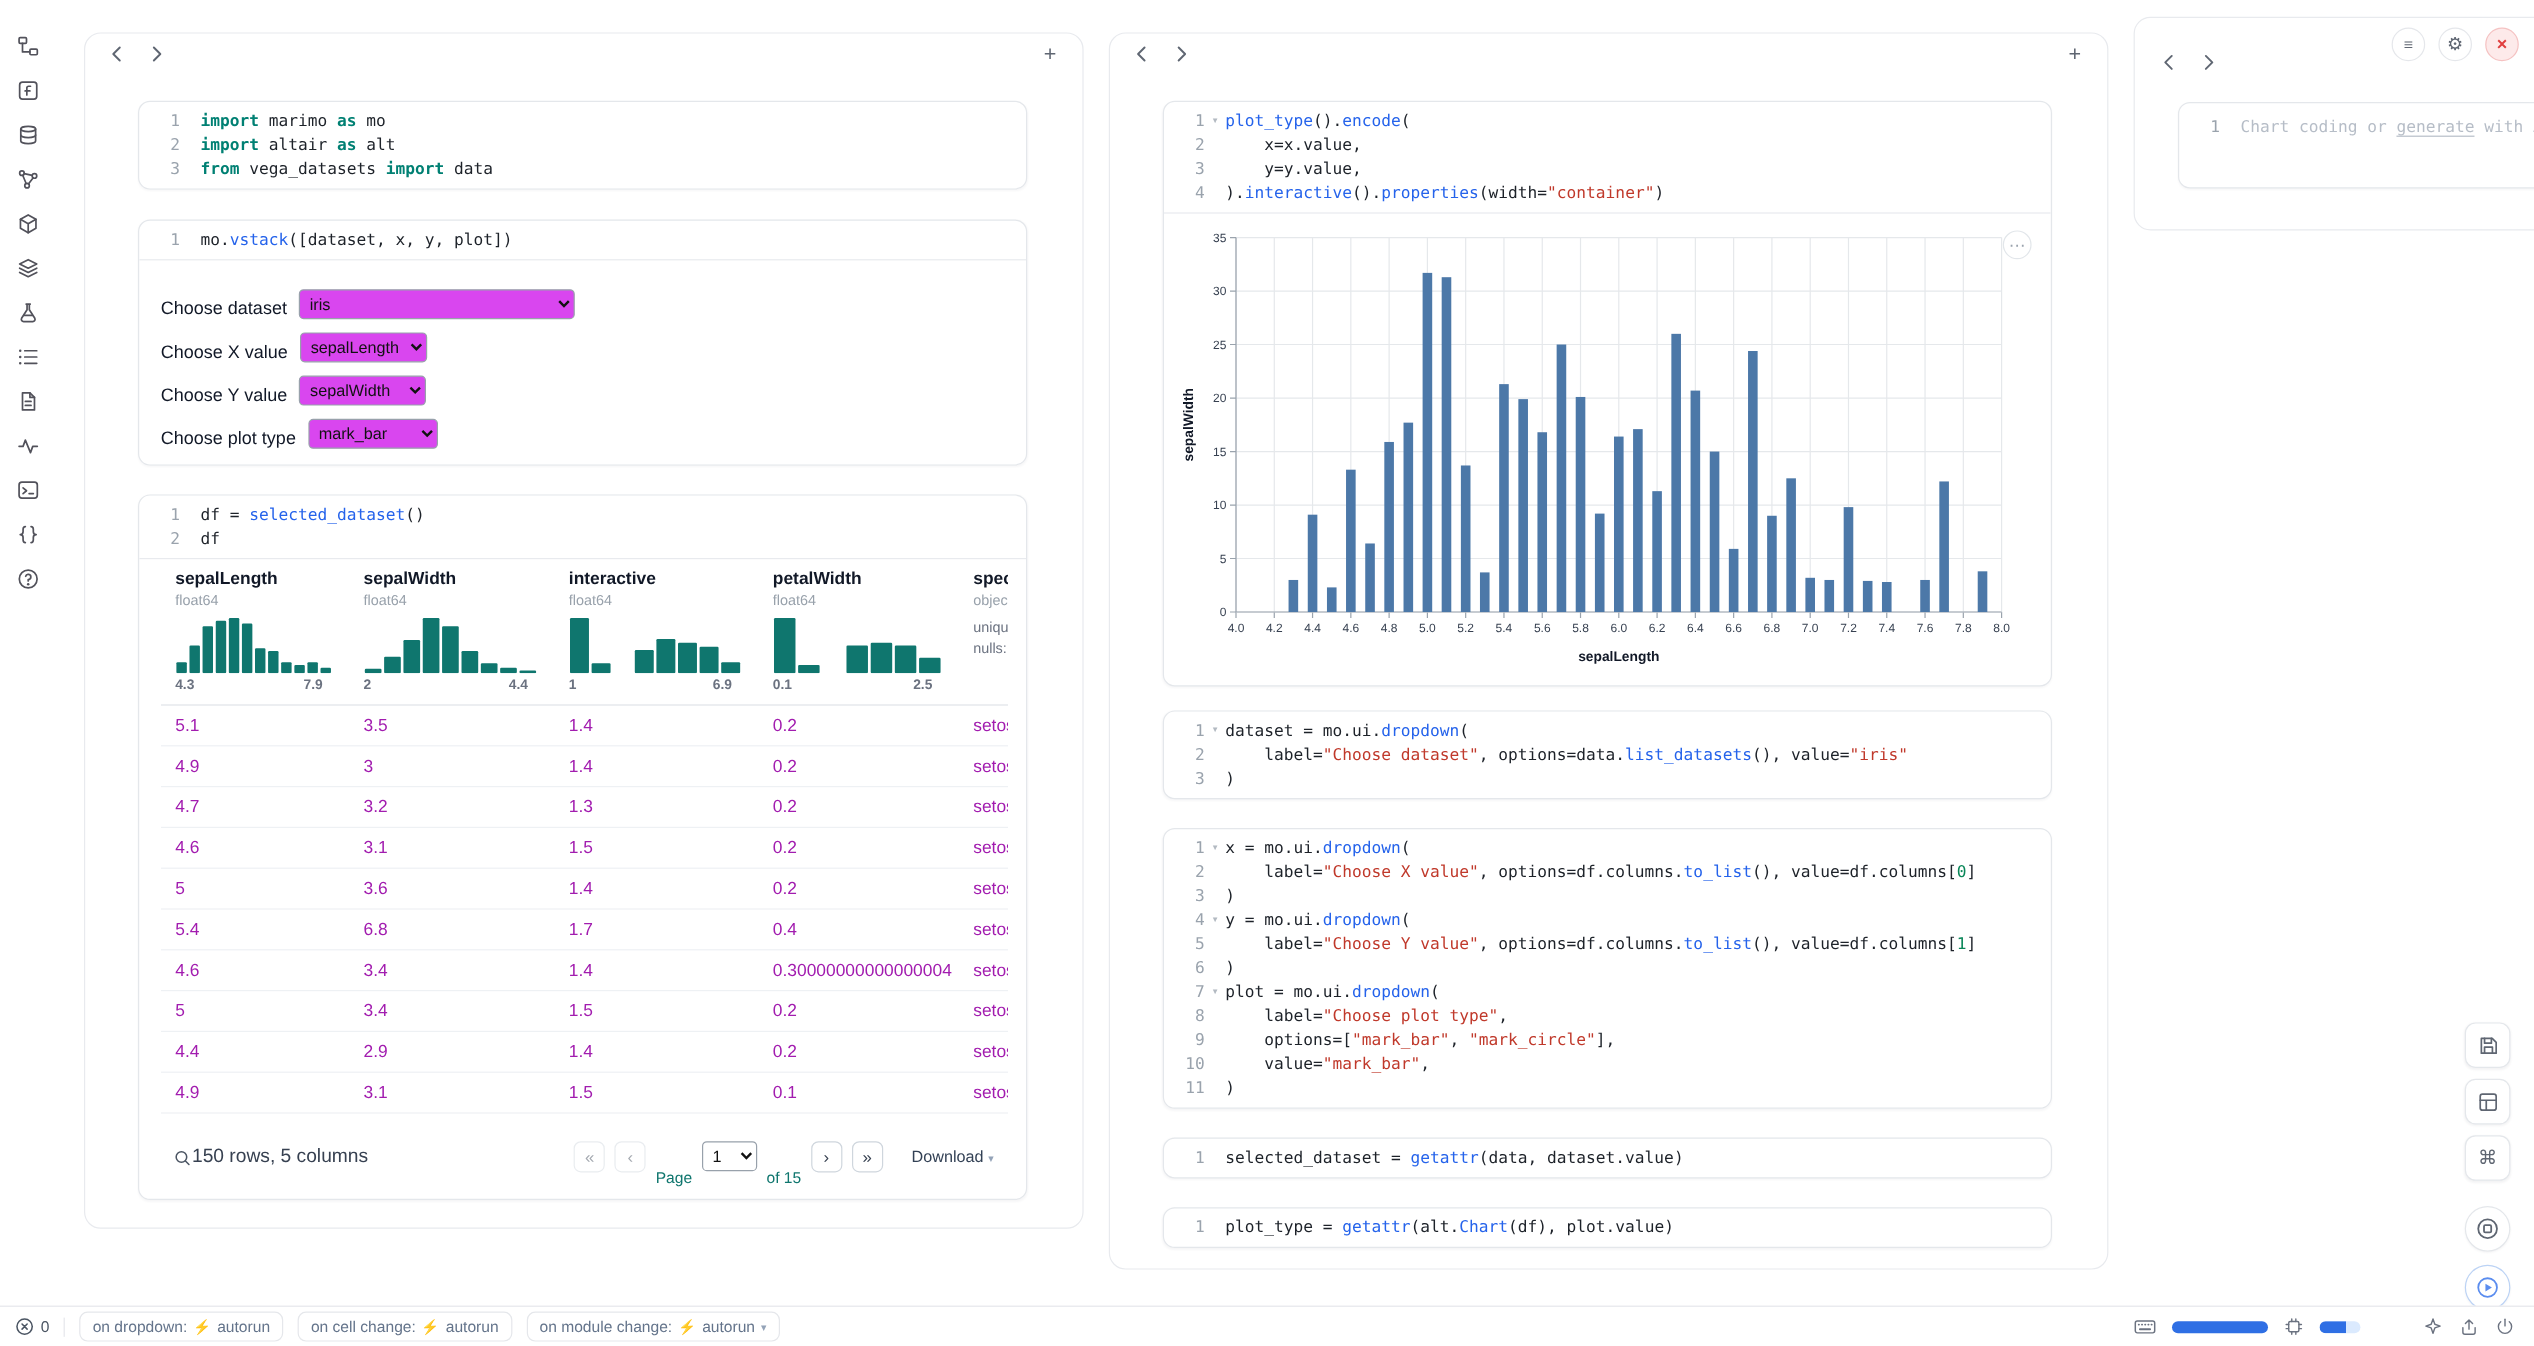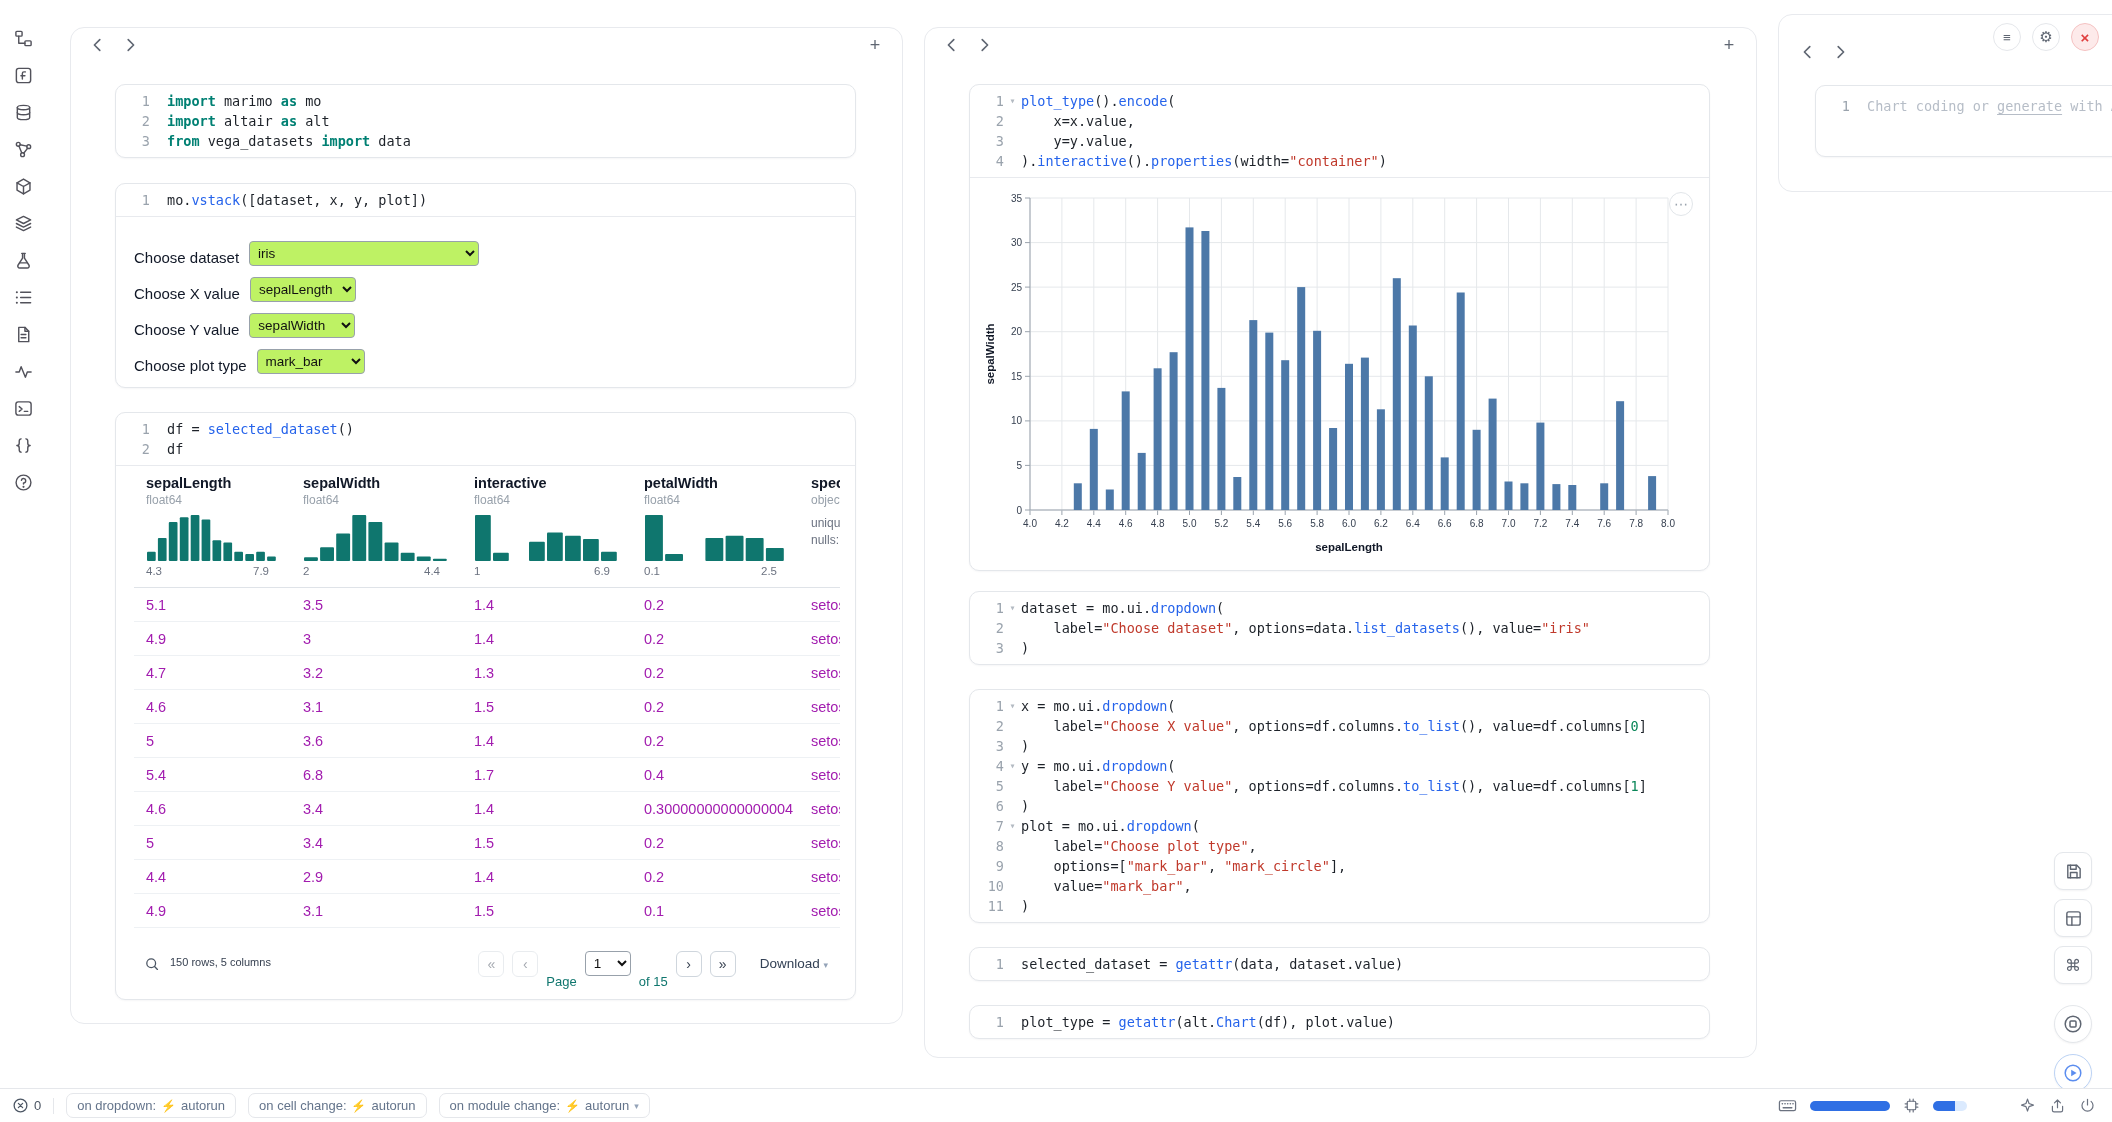--- a/index.html
+++ b/index.html
@@ -31,38 +31,38 @@
   .tk-kw{color:#008073;font-weight:bold;}
   .tk-fn{color:#2563eb;}
   .tk-str{color:#c0392b;}
   .tk-num{color:#098658;}
   .out{border-top:1px solid #e8eaee;}
 
   
   .ctl-rows{padding:13px 18px;}
   .ctl-row{display:flex;align-items:flex-end;height:36px;font-size:15px;color:#111827;}
   select{margin-left:10px;font-size:13.5px;font-family:inherit;padding:3px 4px;border:1px solid #98a1ab;
-    border-radius:4px;background:#bef264;color:#111;}
+    border-radius:4px;background:#d946ef;color:#111;}
   .sel-dataset{width:230px;}
   .sel-x,.sel-y{width:106px;}
   .sel-plot{width:108px;}
 
   
   .df-wrap{margin:0 15px 0 18px;overflow:hidden;width:706px;}
   .df-head{display:flex;border-bottom:1px solid #dfe3e8;width:826px;}
   .df-col{flex:none;padding:9px 0 6px 12px;}
   .cname{font-weight:bold;font-size:14.5px;color:#111827;white-space:nowrap;overflow:hidden;}
   .dtype{font-size:12px;color:#98a1ab;margin:2px 0 8px;}
   .hist{display:block;}
-  .rng{display:flex;justify-content:space-between;font-size:11.5px;color:#6b7280;margin-top:4px;padding-right:8px;height:16px;}
+  .rng{display:flex;justify-content:space-between;font-size:11.5px;color:#6b7280;margin-top:4px;padding-right:8px;height:16px;font-weight:bold;}
   .stats{font-size:12px;color:#6b7280;line-height:17px;margin-top:4px;}
   .df-row{display:flex;border-bottom:1px solid #eef1f4;width:826px;}
   .df-cell{flex:none;padding:8.5px 0 8.5px 12px;font-size:14.5px;color:#a21caf;white-space:nowrap;overflow:hidden;}
   .df-foot{display:flex;align-items:center;justify-content:space-between;padding:10px 12px 10px 10px;}
-  .foot-left{display:flex;align-items:flex-start;gap:10px;color:#374151;font-size:11px;}
+  .foot-left{display:flex;align-items:flex-end;color:#374151;font-size:16px;}
   .pager{display:flex;align-items:center;gap:8px;}
   .pg-btn{width:26px;height:26px;border:1px solid #cfd6dd;border-radius:6px;color:#374151;font-size:14px;
     display:flex;align-items:center;justify-content:center;background:#fff;}
   .pg-btn.disabled{opacity:.45;}
   .pg-text{font-size:13px;color:#0f766e;margin-top:36px;}
   .pg-select{margin-left:0;width:46px;background:#fff;}
   .download{margin-left:16px;font-size:13.5px;color:#334155;cursor:pointer;white-space:nowrap;}
 
   
   .chart-box{position:relative;padding:8px 0 8px 12px;}

